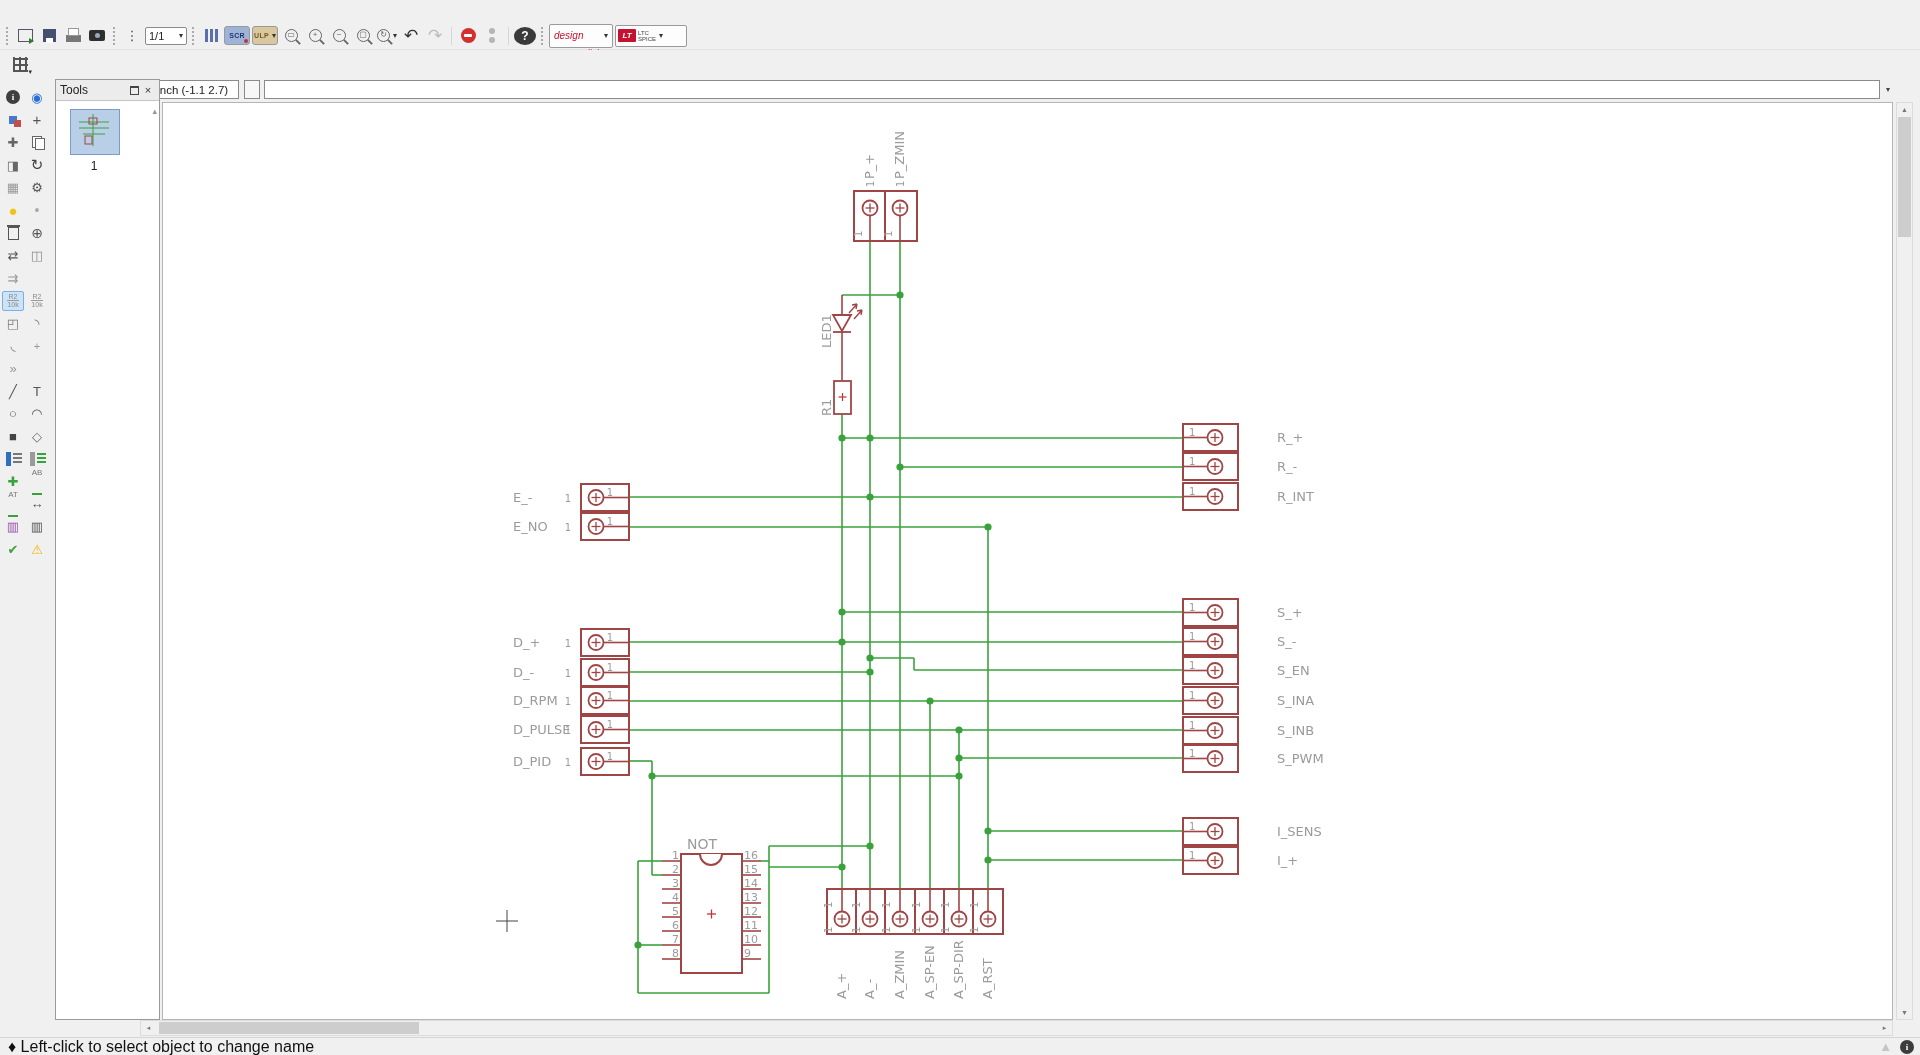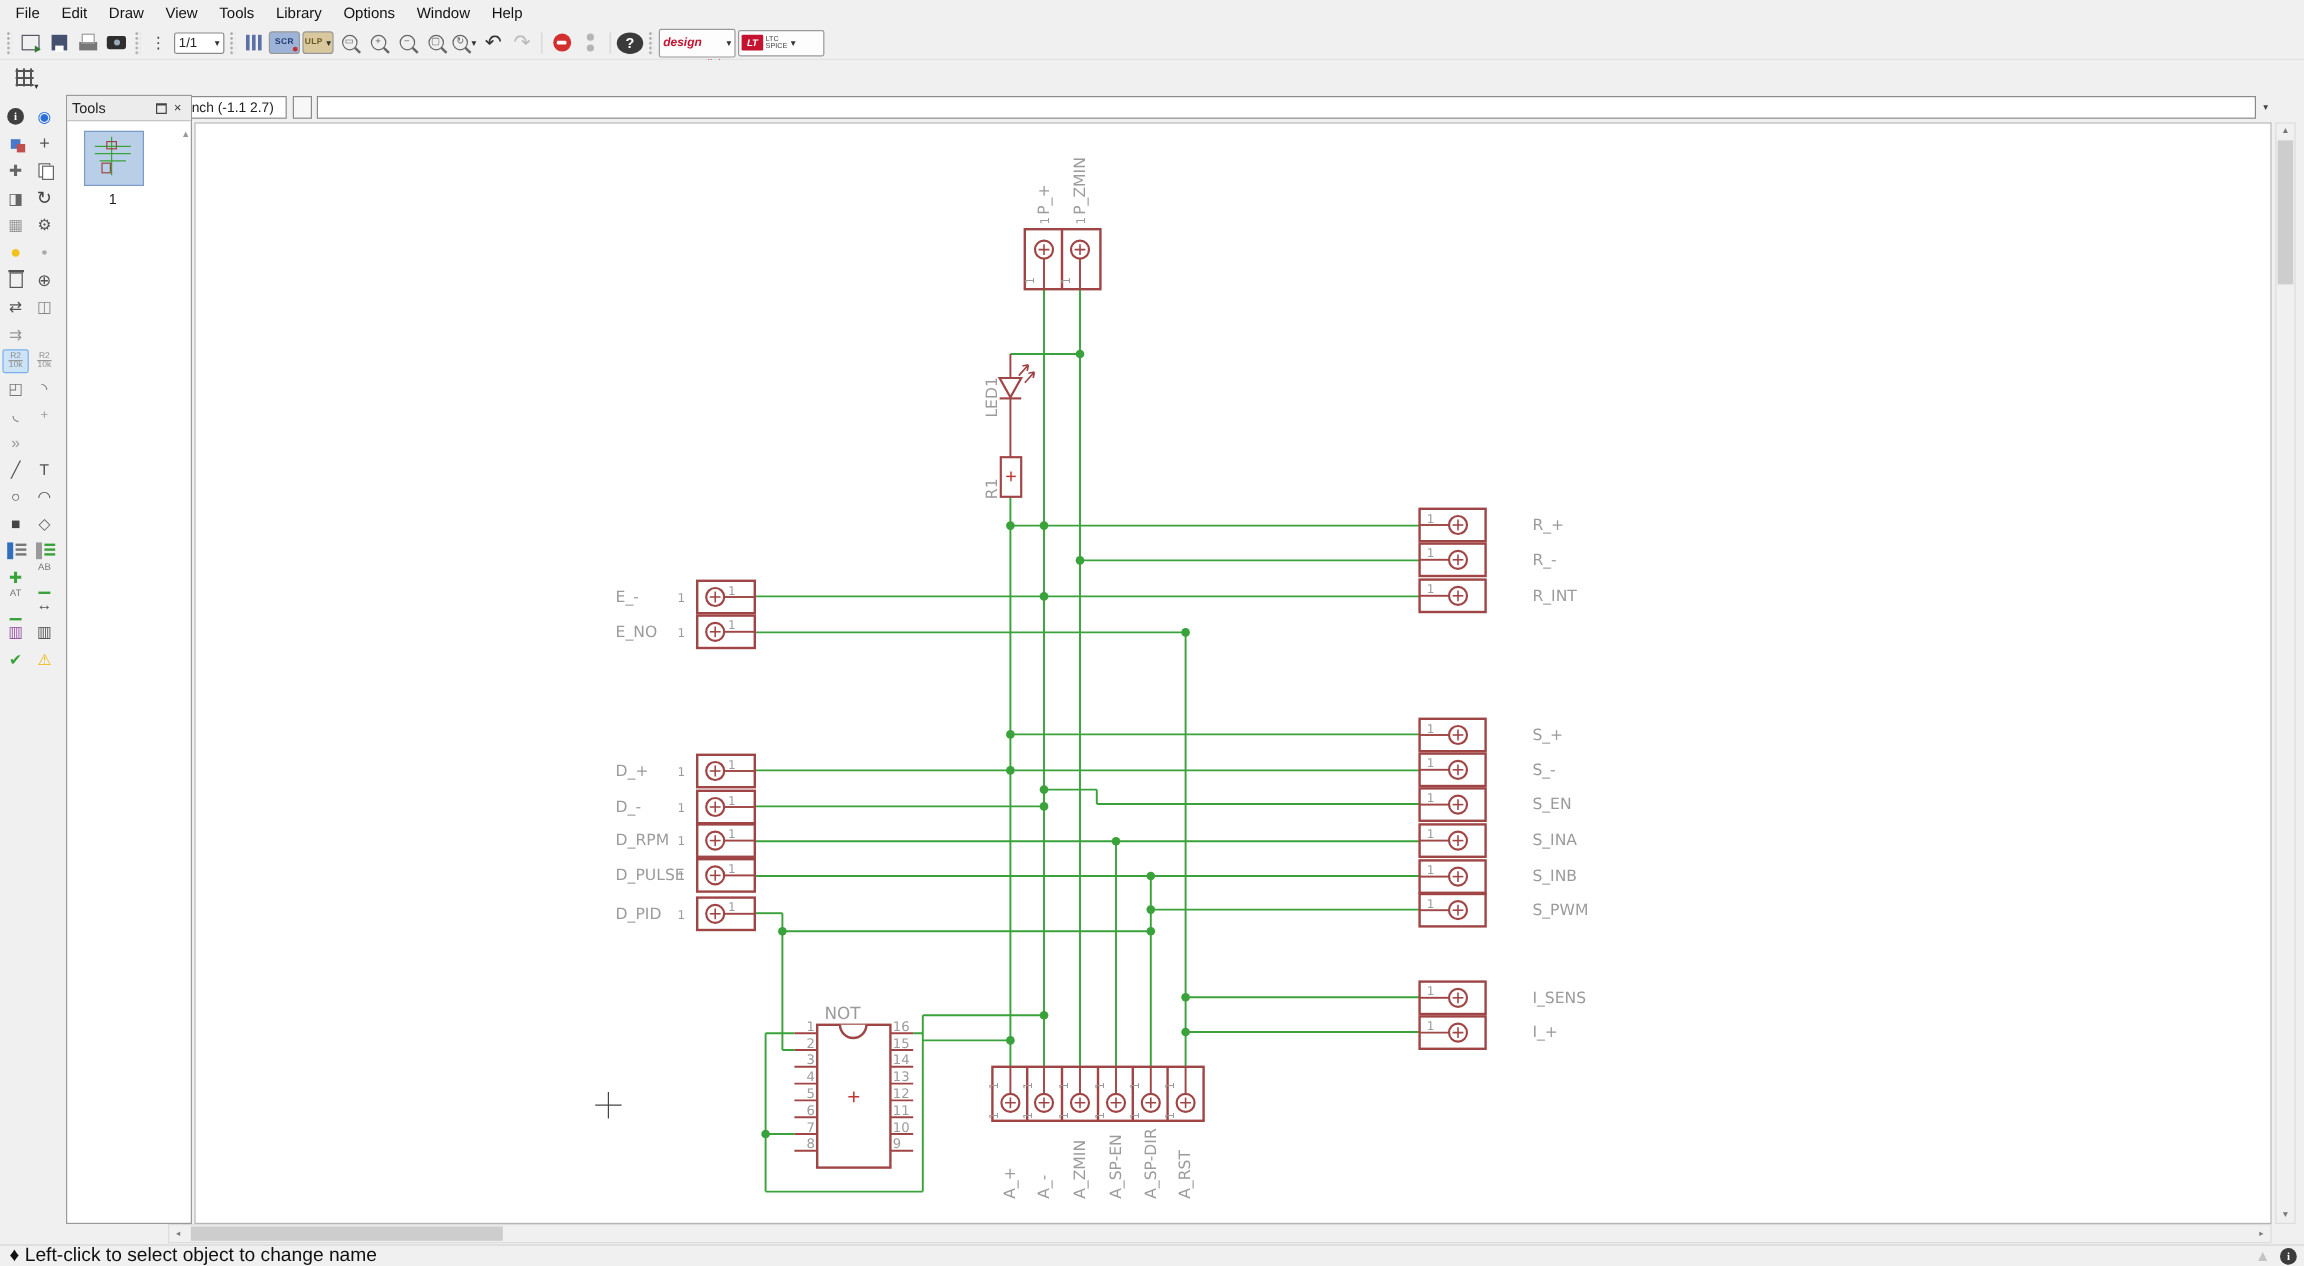--- a/index.html
+++ b/index.html
@@ -38,21 +38,21 @@
   .k-zoom{width:22px;}
   .zlens{width:11px;height:11px;border:1.8px solid #666;border-radius:50%;position:relative;display:block;}
   .zlens::after{content:"";position:absolute;width:6px;height:2px;background:#666;right:-4px;bottom:-2px;transform:rotate(45deg);}
   .zsign{position:absolute;left:0;top:-1px;width:11px;text-align:center;font-size:8px;color:#666;line-height:11px;}
   .k-stop::before{content:"";width:15px;height:15px;background:#d32f2f;border-radius:50%;display:block;}
   .k-stop::after{content:"";position:absolute;width:8px;height:3px;background:#fff;border-radius:1px;}
   .k-lights::before{content:"";width:6px;height:6px;border-radius:50%;background:#b5b5b5;
     box-shadow:0 9px 0 #b5b5b5;display:block;margin-bottom:9px;}
   .k-help{width:18px;height:18px;background:#3a3a3a;border-radius:50%;color:#fff;font-weight:bold;font-size:12px;}
   .k-design{width:62px;height:22px;background:#fdfdfd;border:1px solid #9a9a9a;border-radius:2px;}
-  .dl1{color:#c41230;font-size:10px;font-style:italic;font-weight:bold;margin-right:4px;}
+  .dl1{color:#c41230;font-size:10px;font-style:italic;font-weight:normal;margin-right:4px;}
   .dl2{color:#c41230;font-size:9px;font-style:italic;position:relative;top:17px;}
   .k-lt{width:72px;height:22px;background:#fdfdfd;border:1px solid #9a9a9a;border-radius:2px;justify-content:flex-start;padding-left:2px;box-sizing:border-box;}
   .ltlogo{width:18px;height:13px;background:#c41230;color:#fff;font-size:8px;font-weight:bold;
     display:inline-flex;align-items:center;justify-content:center;font-style:italic;border-radius:1px;}
   .lttxt{display:inline-flex;flex-direction:column;margin-left:2px;line-height:6px;}
   .lttxt .l1,.lttxt .l2{font-size:6px;color:#444;line-height:6px;}
   
   #paramrow{position:absolute;left:0;top:50px;width:100%;height:29px;background:#f0f0f0;}
   .ic-grid{position:absolute;left:8px;top:2px;width:24px;height:24px;display:flex;align-items:center;justify-content:center;}
   .ic-grid::before{content:"";width:15px;height:15px;display:block;
@@ -116,31 +116,20 @@
   #statusicons{position:absolute;right:6px;top:1px;display:flex;align-items:center;gap:8px;}
   .st-misc{color:#c4c4c4;font-size:13px;}
   .st-info{width:14px;height:14px;background:#3c3c3c;color:#fff;border-radius:50%;
     display:flex;align-items:center;justify-content:center;font-size:9px;font-weight:bold;font-family:"Liberation Serif",serif;}
 </style>
 </head>
 <body>
 
 <div id="window">
 
-  <div id="menubar">
-      <span class="menu-item">File</span>
-      <span class="menu-item">Edit</span>
-      <span class="menu-item">Draw</span>
-      <span class="menu-item">View</span>
-      <span class="menu-item">Tools</span>
-      <span class="menu-item">Library</span>
-      <span class="menu-item">Options</span>
-      <span class="menu-item">Window</span>
-      <span class="menu-item">Help</span>
-    </div>
 
   <div id="toolbar">
       <div class="grip"></div>
       <div class="tbtn k-open"></div>
       <div class="tbtn k-save"></div>
       <div class="tbtn k-print"></div>
       <div class="tbtn k-cam"></div>
       <div class="grip"></div>
       <div class="tbtn k-glyph" style="color: rgb(68, 68, 68); font-size: 13px;">⋮</div>
       <div class="tbtn k-combo">

